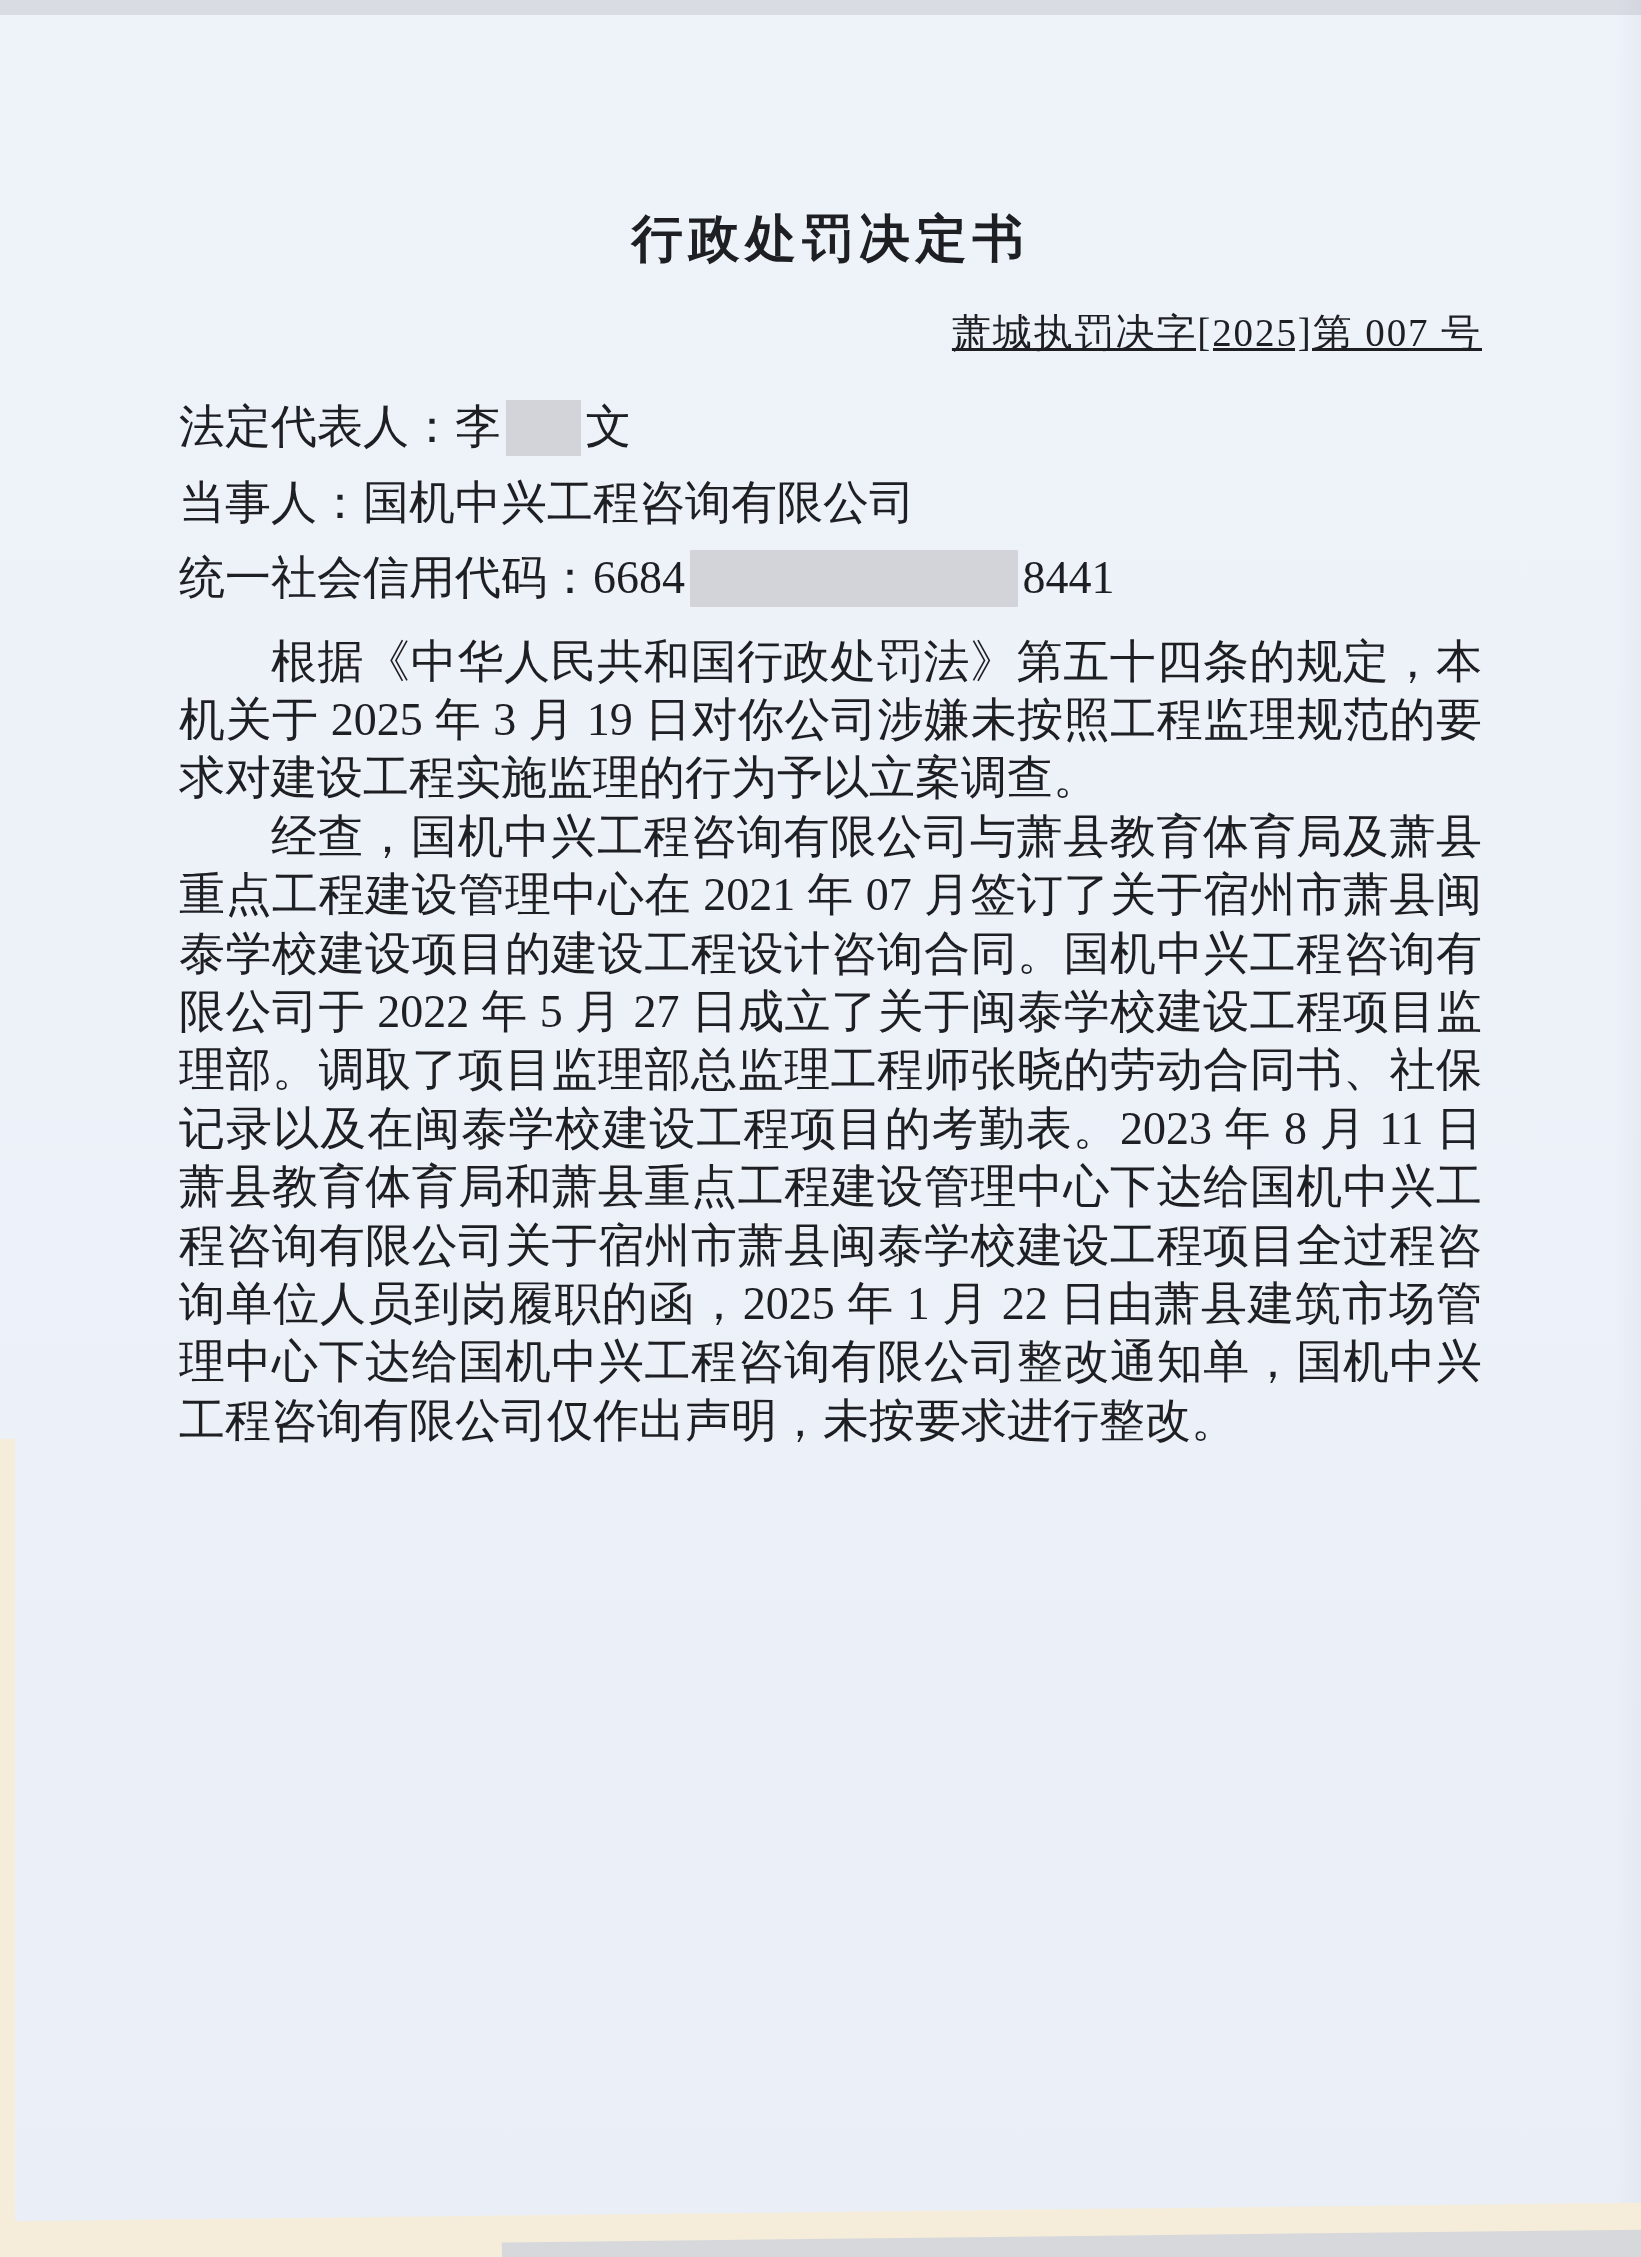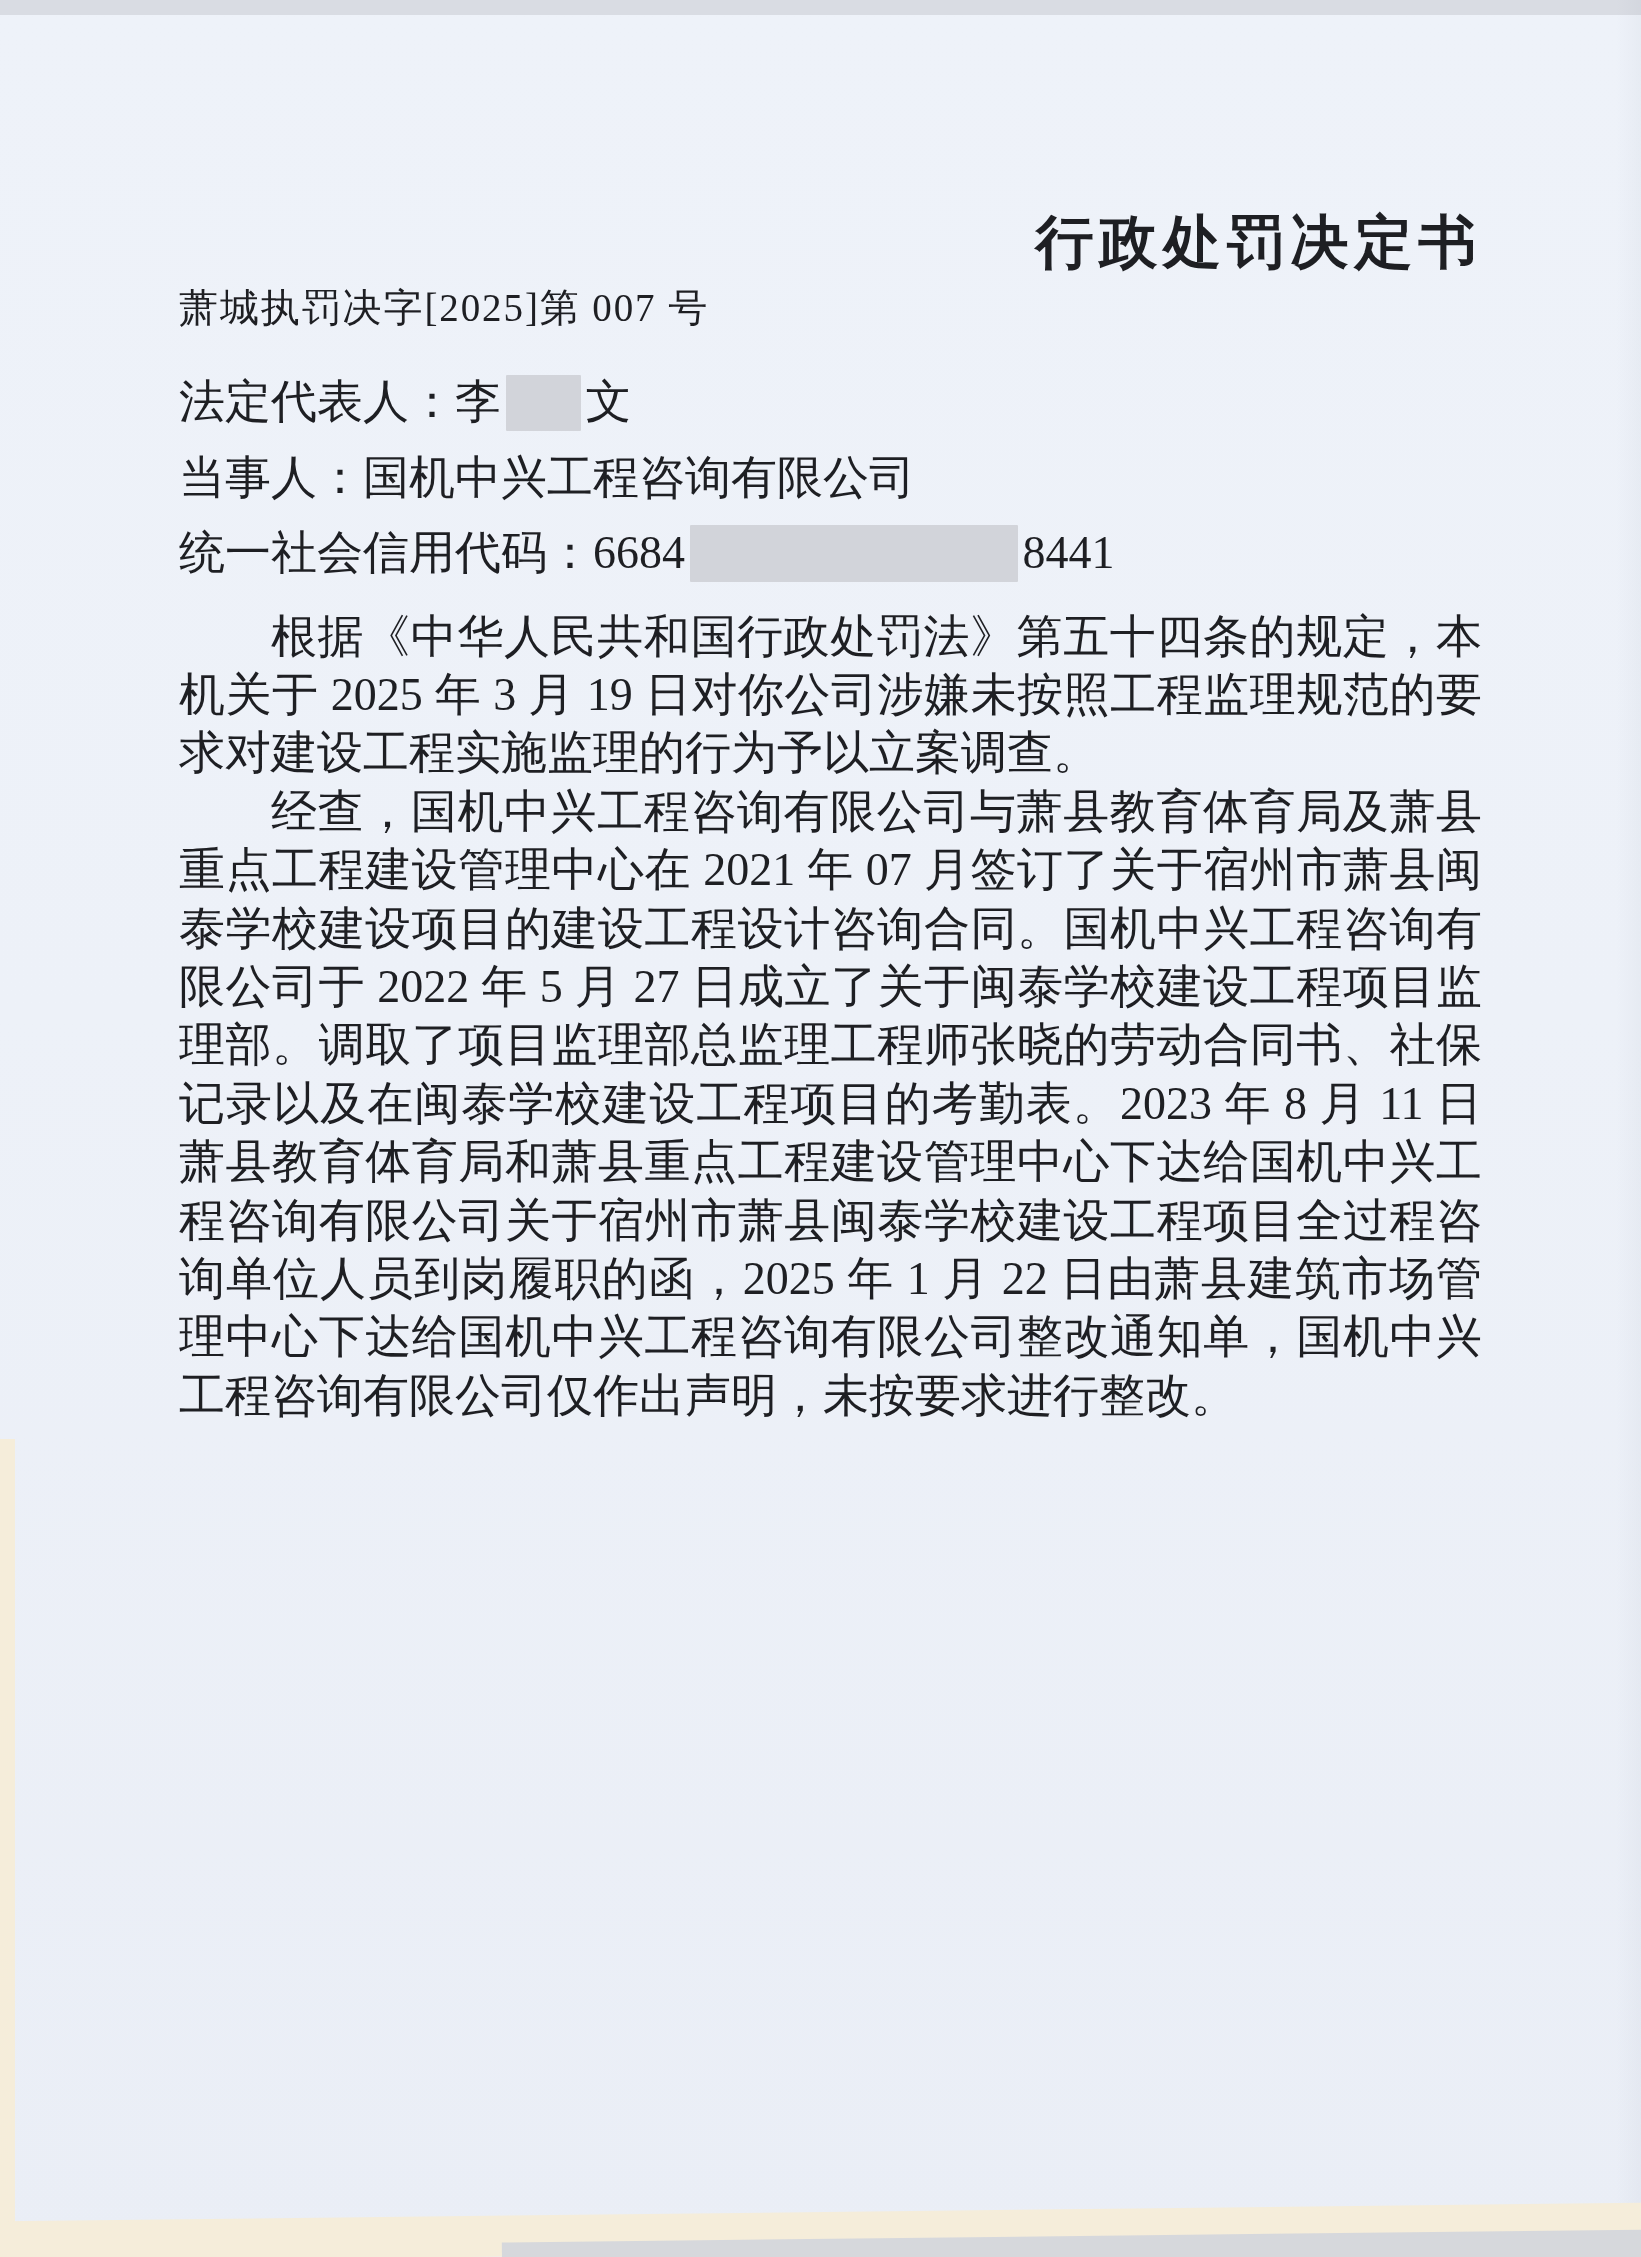--- a/index.html
+++ b/index.html
@@ -15,26 +15,26 @@
   }
   
   .edge-top{position:absolute;top:0;left:0;right:0;height:14.5px;background:#d9dce3;}
   .edge-left-cream{position:absolute;left:0;top:1439px;bottom:0;width:14.5px;background:#f3ecda;}
   .edge-bottom-cream{position:absolute;left:-13.5px;right:-13.5px;bottom:3.9px;height:41px;background:#f6eedd;transform:rotate(-0.65deg);}
   .edge-bottom-gray{position:absolute;left:502px;right:-19.3px;bottom:-21px;height:42px;background:#d6d8dc;transform:rotate(-0.65deg);}
   .edge-right-shade{position:absolute;right:0;top:0;bottom:0;width:25px;background:linear-gradient(90deg,rgba(0,0,0,0),rgba(120,130,150,0.06));}
 
   .content{position:absolute;left:179px;top:0;width:1303px;}
   .title{
-    margin:210px 0 0 0;text-align:right;
-    font-size:58px;font-weight:bold;letter-spacing:5.8px;line-height:1.15;font-family:Liberation Serif, serif;
+    margin:210px 0 0 0;text-align:center;
+    font-size:51px;font-weight:bold;letter-spacing:5.8px;line-height:1.15;font-family:Liberation Serif, serif;
   }
   .doc-number{
-    margin-top:6px;text-align:left;
-    font-size:39px;letter-spacing:1.9px;line-height:1.3;
+    margin-top:39px;text-align:right;
+    font-size:39px;letter-spacing:1.9px;line-height:1.3;text-decoration:underline;
   }
   .info-lines{margin-top:39px;}
   .info-line{font-size:46px;line-height:1.3;margin-top:15.4px;white-space:nowrap;}
   .info-line:first-child{margin-top:0;}
   .redaction{
     display:inline-block;height:1.22em;vertical-align:-0.3em;
     background:#d2d4da;margin:0 4.8px;border-radius:1px;
   }
   .paragraphs{
     margin-top:25px;font-size:46px;line-height:1.27;

